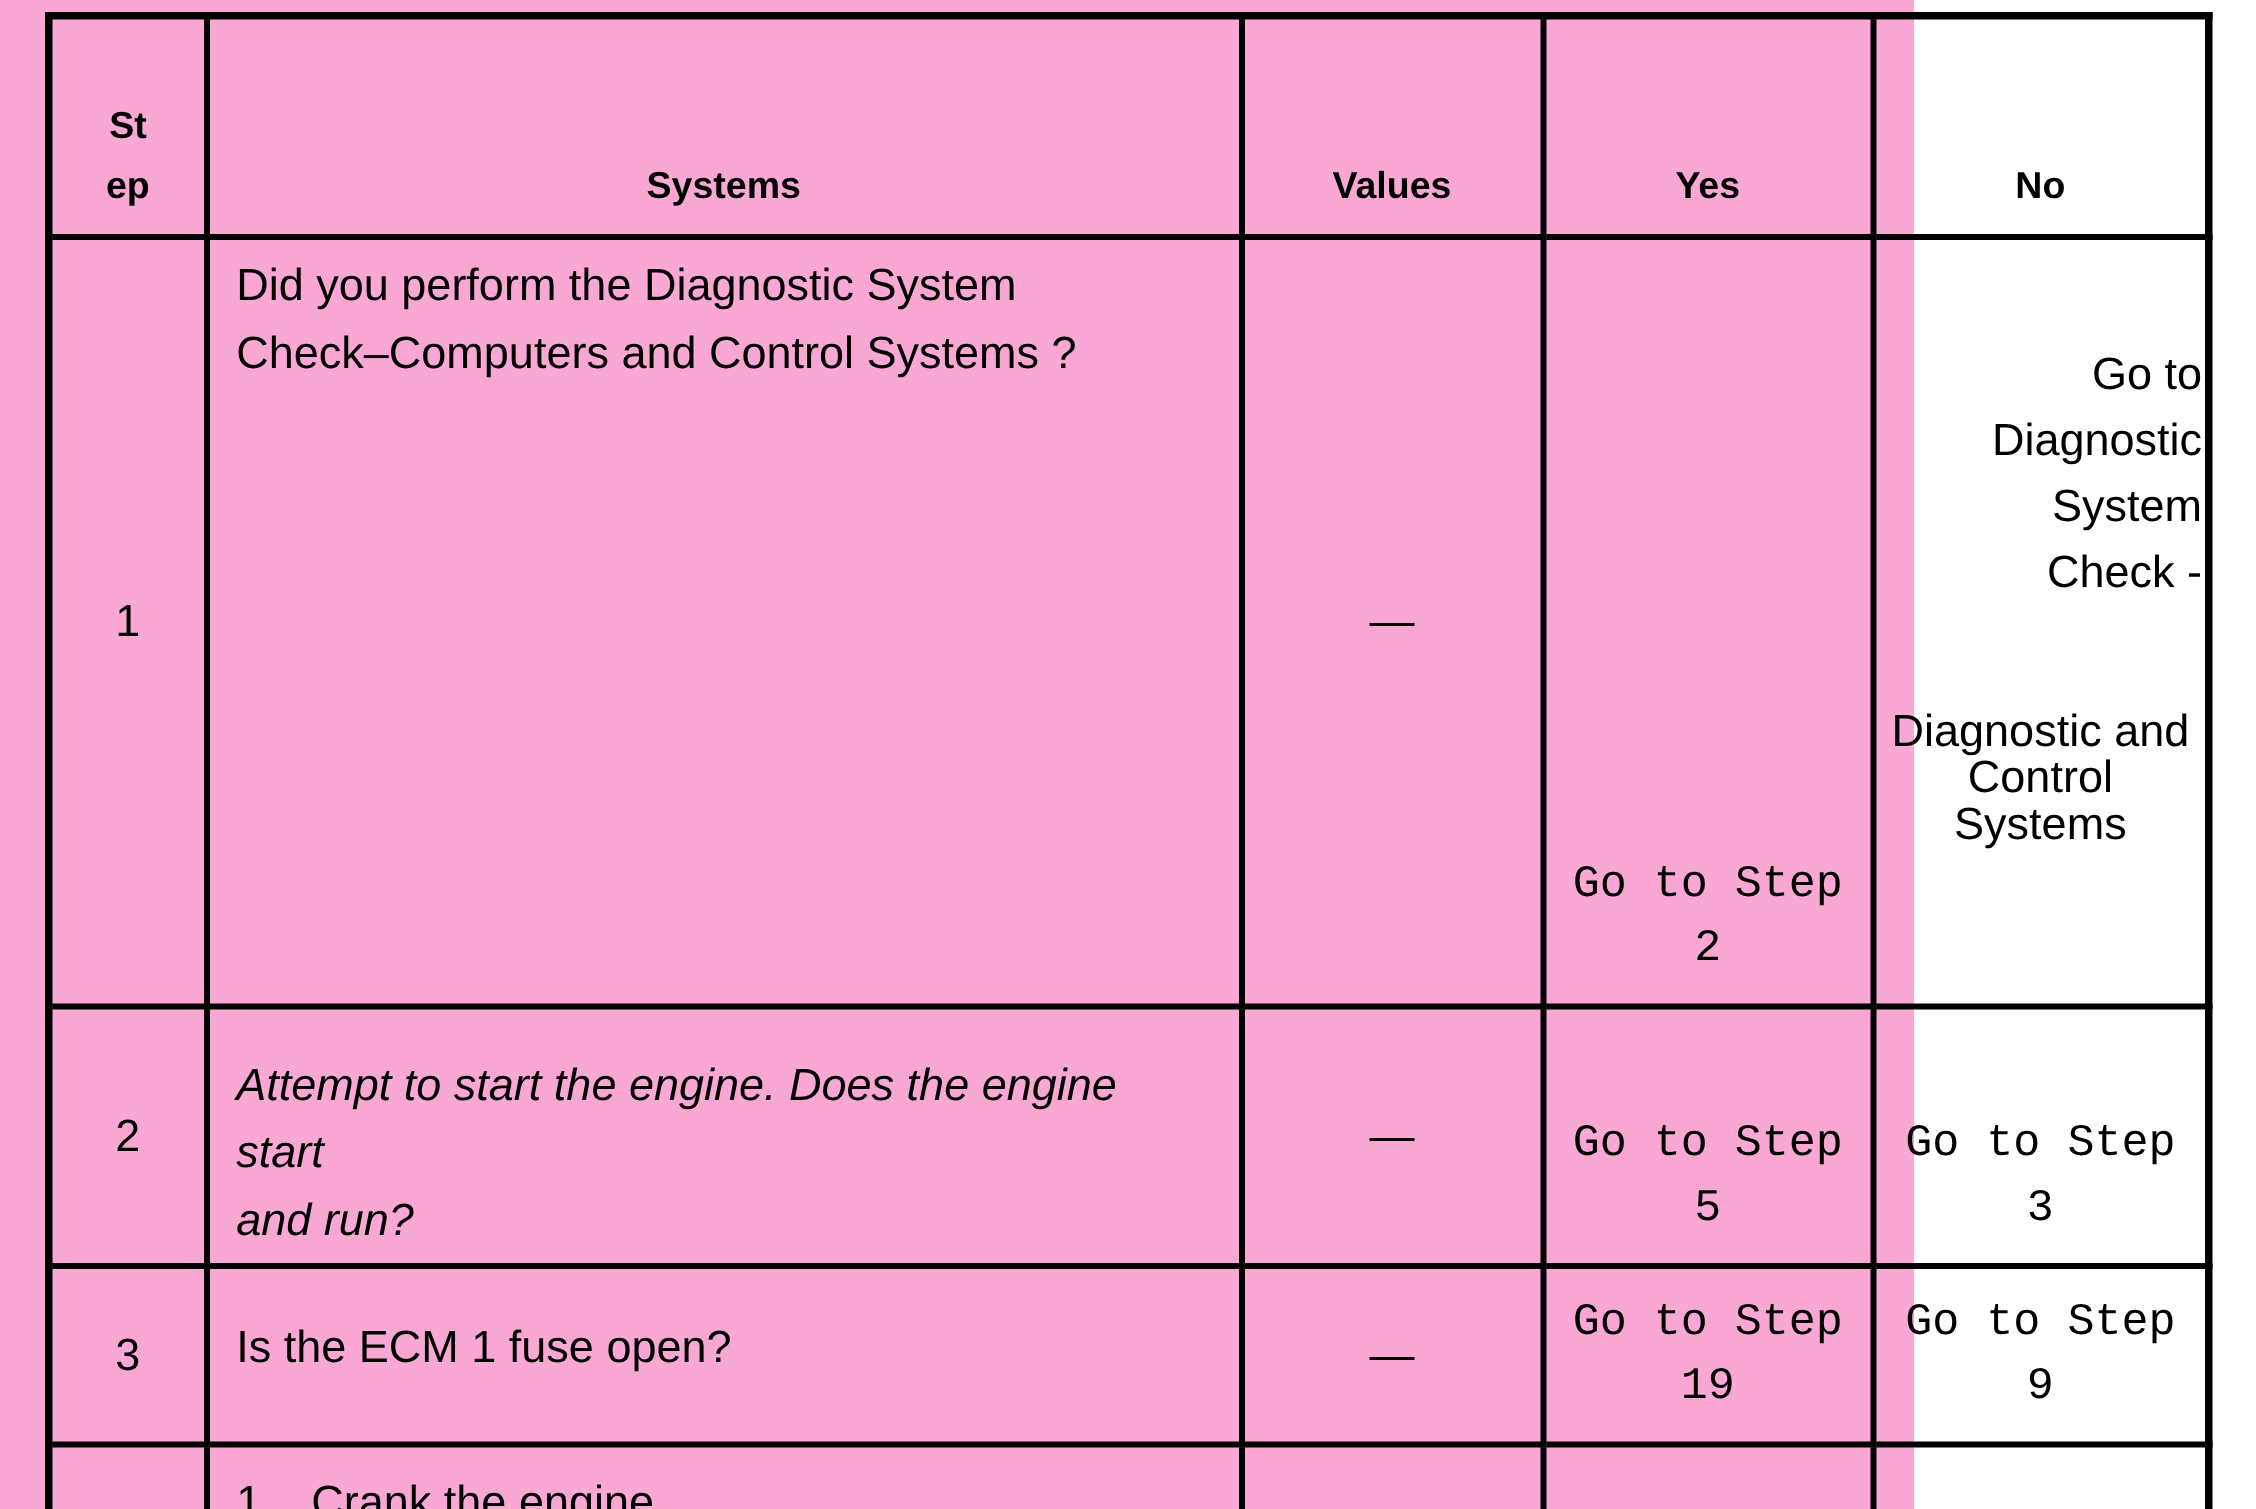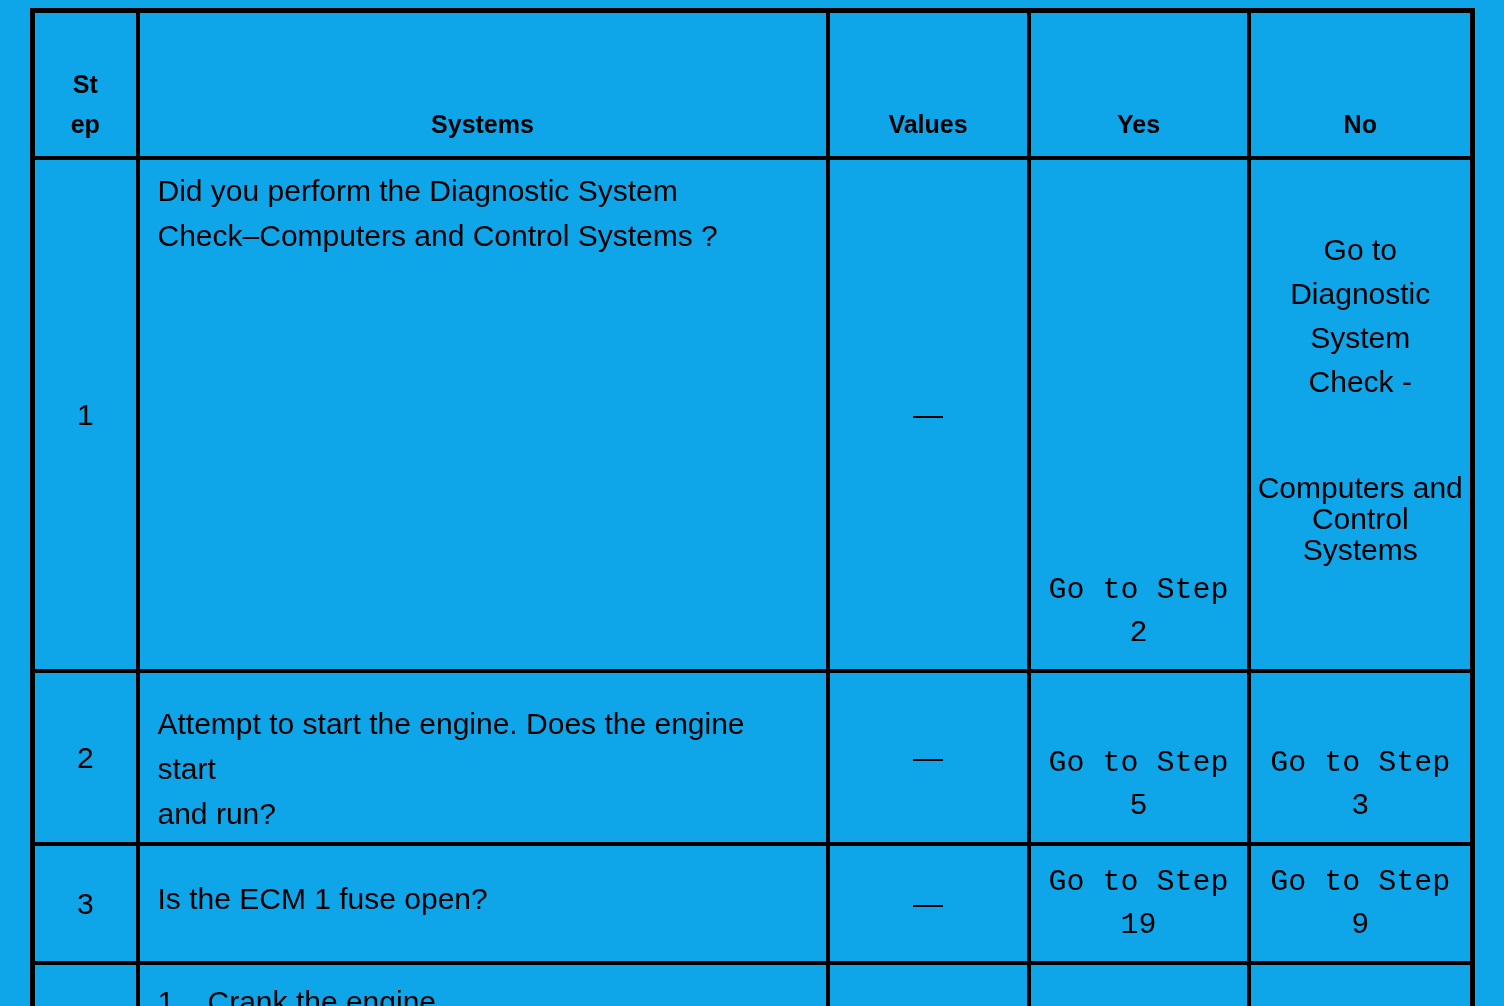--- a/index.html
+++ b/index.html
@@ -7,23 +7,23 @@
     padding: 0;
     background: #ffffff;
     width: 1504px;
     height: 1006px;
     overflow: hidden;
     font-family: "Liberation Sans", "DejaVu Sans", sans-serif;
     color: #000000;
   }
   .page {
     position: relative;
-    width: 1504px;
+    width: 1276px;
     height: 1006px;
-    background: #0ea5e9;
+    background: #f9a8d4;
   }
   table.diag {
     position: absolute;
     left: 30px;
     top: 8px;
     width: 1440px;
     border-collapse: collapse;
     table-layout: fixed;
     border: 5px solid #000;
   }
@@ -52,21 +52,21 @@
     vertical-align: middle;
     line-height: 45px;
     padding: 0;
   }
   td.action {
     text-align: left;
     vertical-align: top;
     line-height: 45px;
     padding: 8px 16px 6px 18px;
   }
-  td.action.pt-r2 { padding-top: 28px; }
+  td.action.pt-r2 { padding-top: 28px; font-style: italic; }
   td.action.pt-r3 { padding-top: 30px; }
   td.action.pt-r4 { padding-top: 14px; }
   td.values {
     text-align: center;
     vertical-align: middle;
     line-height: 45px;
     padding: 0;
   }
   td.goto {
     text-align: center;
@@ -76,20 +76,21 @@
     font-family: Liberation Mono, monospace;
   }
   td.goto-multi {
     text-align: center;
     vertical-align: bottom;
     padding: 0 2px 36px 2px;
   }
   .no-block-a {
     line-height: 44px;
     white-space: pre-wrap;
+    text-align: right;
   }
   .no-block-b {
     line-height: 31px;
     white-space: pre-wrap;
   }
 </style>
 </head>
 <body>
 
 <div class="page">
@@ -116,21 +117,21 @@
         <td class="step">1</td>
         <td class="action">Did you perform the Diagnostic System
 Check–Computers and Control Systems ?</td>
         <td class="values">—</td>
         <td class="goto">Go to Step 2</td>
         <td class="goto-multi">
           <div class="no-block-a">Go to
 Diagnostic
 System
 Check -</div>
-          <div class="no-block-b">Computers and
+          <div class="no-block-b">Diagnostic and
 Control Systems</div>
         </td>
       </tr>
       <tr style="height:120px">
         <td class="step">2</td>
         <td class="action pt-r2">Attempt to start the engine. Does the engine start
 and run?</td>
         <td class="values">—</td>
         <td class="goto">Go to Step 5</td>
         <td class="goto">Go to Step 3</td>

